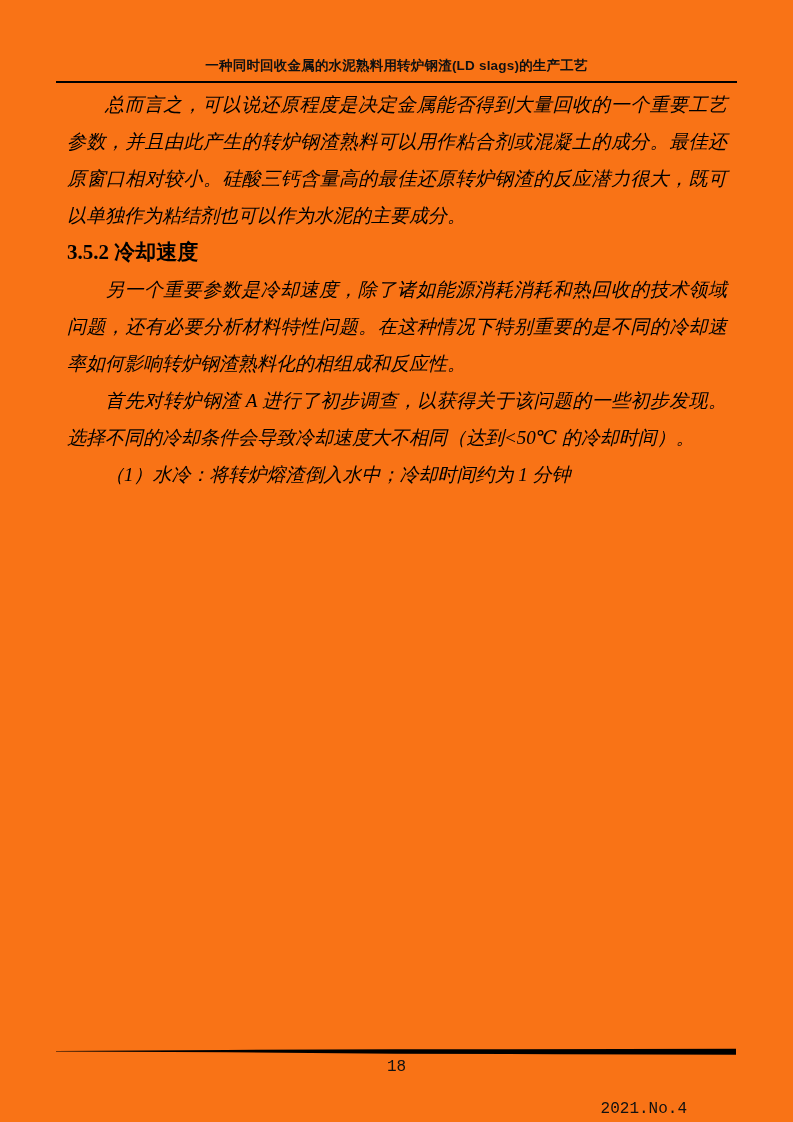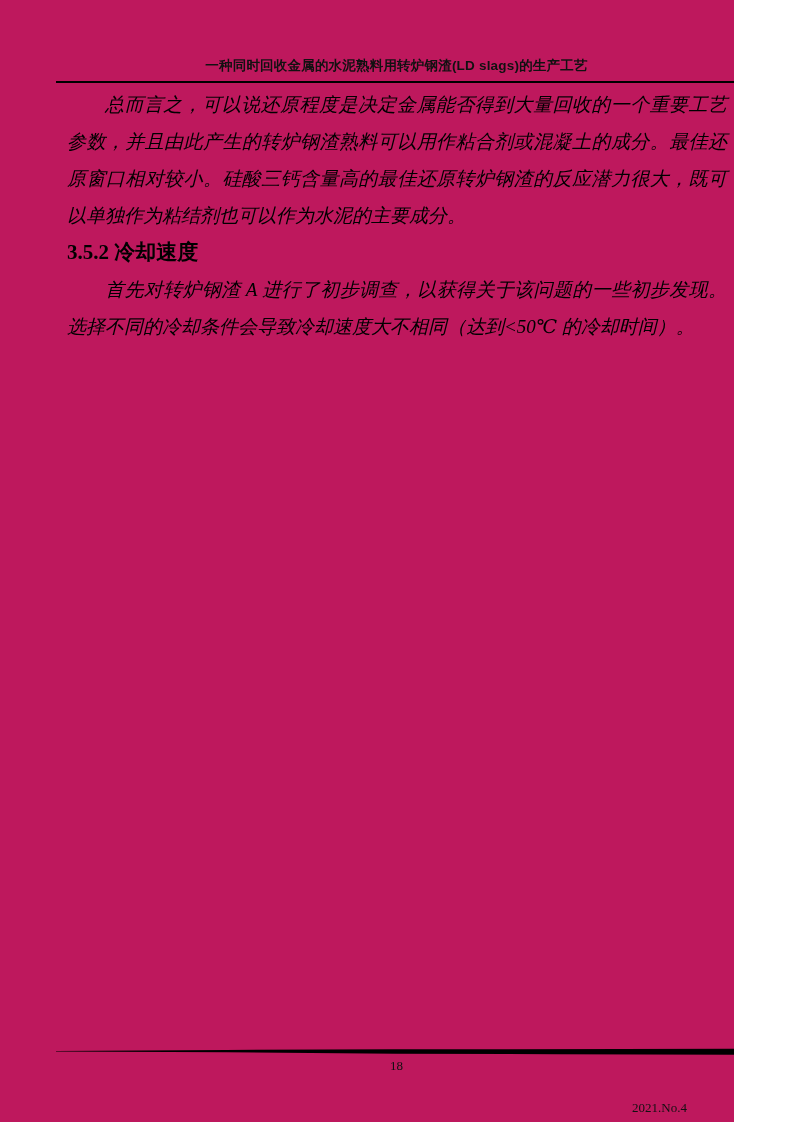--- a/index.html
+++ b/index.html
@@ -2,23 +2,23 @@
 <html><head>
 <meta charset="utf-8">
 <style>
   html, body {
     margin: 0;
     padding: 0;
     background: #ffffff;
   }
   .page {
     position: relative;
-    width: 734px;
+    width: 793px;
     height: 1122px;
-    background: #be185d;
+    background: #f97316;
     overflow: hidden;
     color: #000;
     font-family: "Liberation Serif", "DejaVu Serif", serif;
   }
   .running-header {
     position: absolute;
     top: 57px;
     left: 56px;
     width: 681px;
     text-align: center;
@@ -69,22 +69,22 @@
     top: 2px;
     left: 56px;
     display: block;
   }
   .footer-text-row {
     position: absolute;
     top: 12px;
     left: 0;
     width: 793px;
     height: 18px;
-    font-family: Liberation Serif, serif;
-    font-size: 13px;
+    font-family: Liberation Mono, monospace;
+    font-size: 16px;
     color: #111;
   }
   .footer-page-num {
     position: absolute;
     left: 0;
     right: 0;
     text-align: center;
   }
   .footer-issue {
     position: absolute;
@@ -97,21 +97,23 @@
 
 <div class="page">
 
   <div class="running-header">一种同时回收金属的水泥熟料用转炉钢渣(LD slags)的生产工艺</div>
 
   <div class="header-rule"></div>
 
   <div class="body-text">
     <p class="para">总而言之，可以说还原程度是决定金属能否得到大量回收的一个重要工艺参数，并且由此产生的转炉钢渣熟料可以用作粘合剂或混凝土的成分。最佳还原窗口相对较小。硅酸三钙含量高的最佳还原转炉钢渣的反应潜力很大，既可以单独作为粘结剂也可以作为水泥的主要成分。</p>
     <h3 class="heading">3.5.2 冷却速度</h3>
+    <p class="para">另一个重要参数是冷却速度，除了诸如能源消耗消耗和热回收的技术领域问题，还有必要分析材料特性问题。在这种情况下特别重要的是不同的冷却速率如何影响转炉钢渣熟料化的相组成和反应性。</p>
     <p class="para">首先对转炉钢渣 A 进行了初步调查，以获得关于该问题的一些初步发现。选择不同的冷却条件会导致冷却速度大不相同（达到&lt;50℃ 的冷却时间）。</p>
+    <p class="para">（1）水冷：将转炉熔渣倒入水中；冷却时间约为 1 分钟</p>
   </div>
 
   <div class="footer">
     <svg class="footer-rule-svg" width="681" height="10" viewBox="0 0 681 10">
       <polygon fill="#000" points="0,3.0 170,1.9 340,1.3 680,0.8 680,6.8 500,6.2 340,5.7 170,4.3 0,3.6"></polygon>
     </svg>
     <div class="footer-text-row">
       <span class="footer-page-num">18</span>
       <span class="footer-issue">2021.No.4</span>
     </div>

